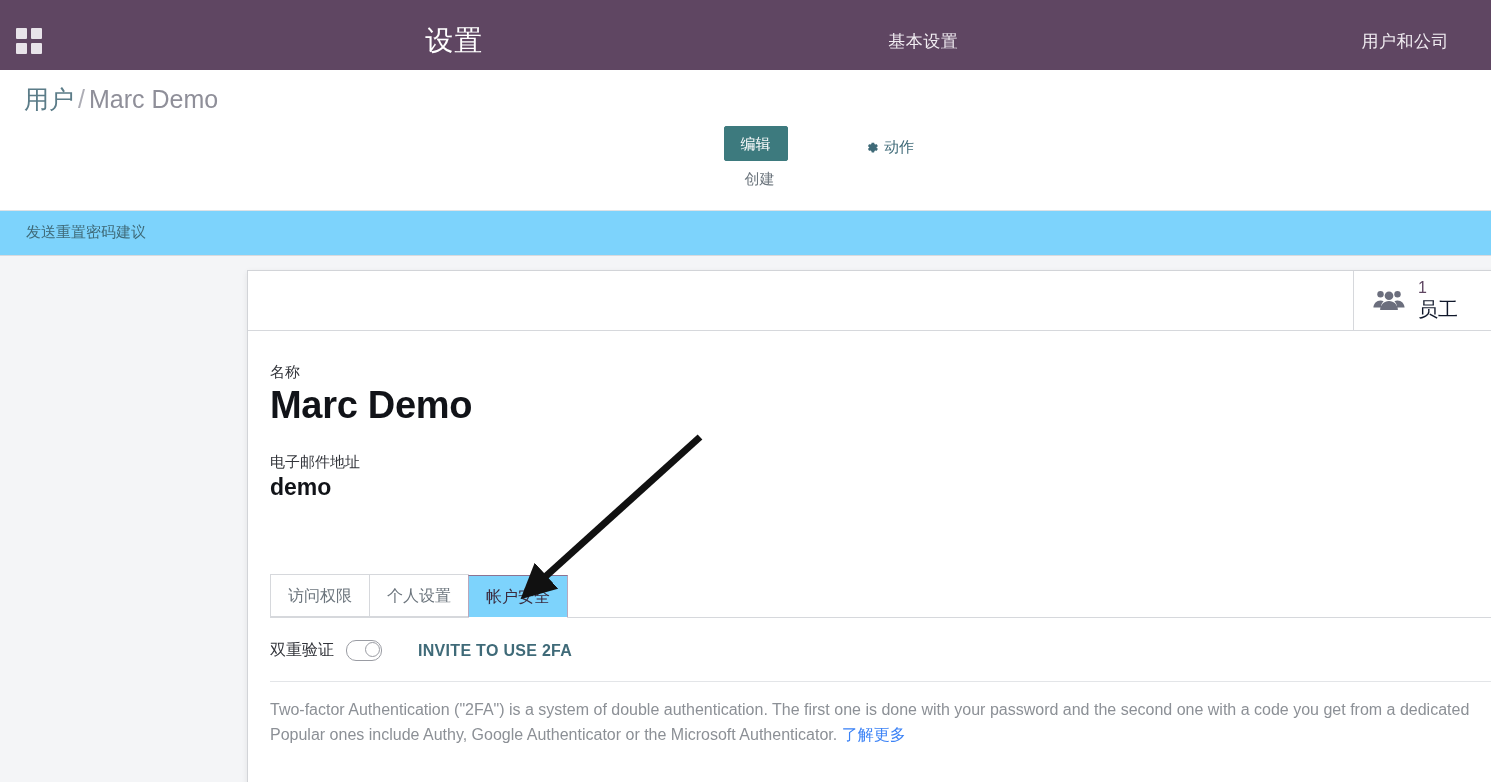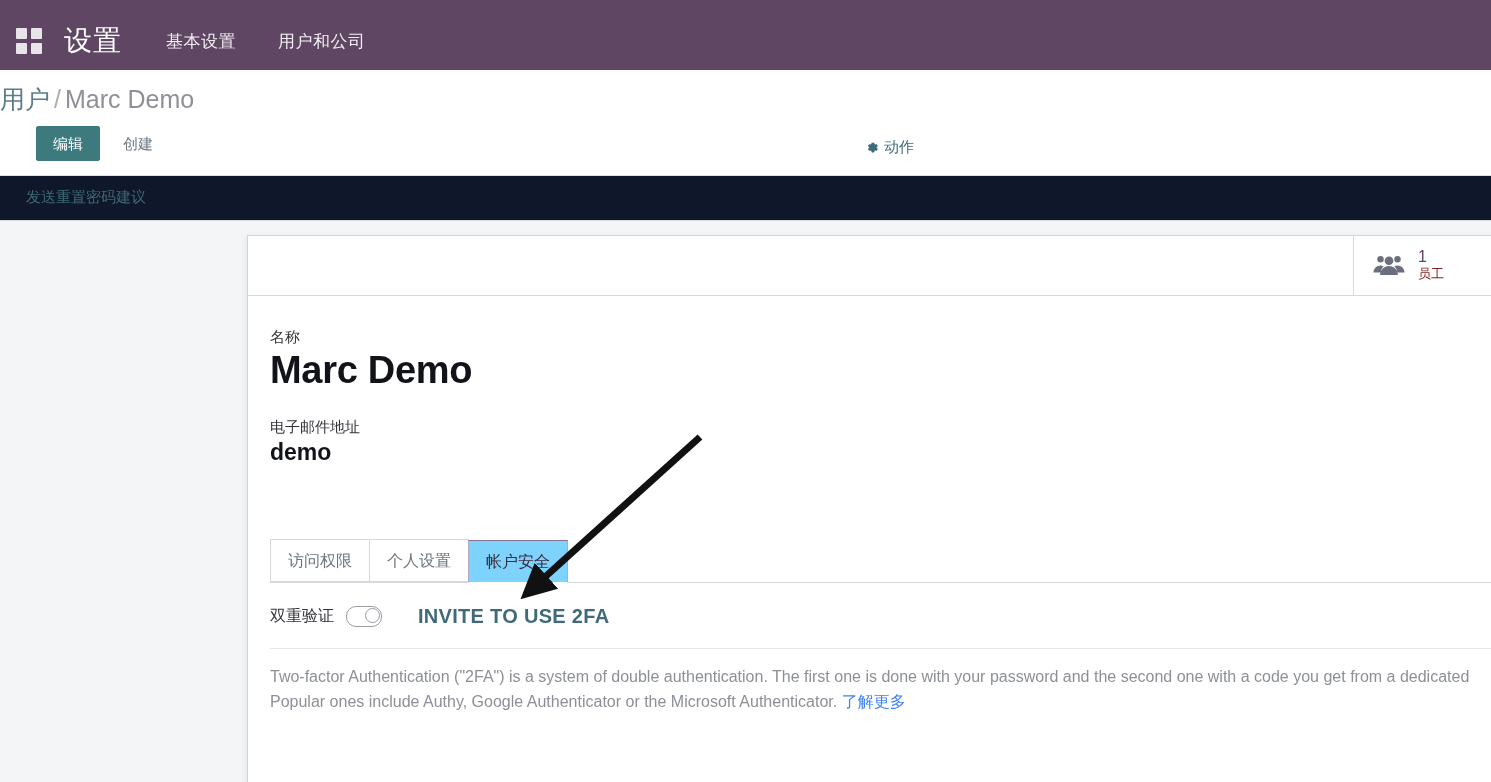--- a/index.html
+++ b/index.html
@@ -22,20 +22,21 @@
   }
 
   
   .navbar {
     height: 70px;
     background: #5f4662;
     display: flex;
     align-items: center;
     padding: 12px 0 0 16px;
     box-sizing: border-box;
+    justify-content: space-between;
   }
   .apps-grid-icon {
     width: 26px;
     height: 26px;
     display: grid;
     grid-template-columns: 11px 11px;
     grid-template-rows: 11px 11px;
     gap: 4px;
     margin-right: 22px;
     cursor: pointer;
@@ -63,41 +64,43 @@
     letter-spacing: .5px;
   }
 
   
   .control-panel {
     background: #ffffff;
     border-bottom: 1px solid #dee2e6;
     padding: 16px 0 0 0;
   }
   .breadcrumb {
+    padding-left: 24px;
     font-size: 25px;
     line-height: 1.1;
     color: #8f8f99;
     font-weight: 400;
   }
   .breadcrumb .bc-root {
     color: #5b7c88;
     cursor: pointer;
   }
   .breadcrumb .bc-sep {
     color: #adadb5;
     margin: 0 4px;
   }
   .breadcrumb .bc-current {
     color: #8f8f99;
   }
   .cp-buttons {
     display: flex;
     align-items: center;
-    padding: 12px 0 14px 36px;
+    padding: 12px 0 14px 20px;
     position: relative;
+    flex-direction: column;
   }
   .btn-edit {
     background: #3d7a7e;
     color: #ffffff;
     border: 1px solid #3d7a7e;
     font-size: 15px;
     padding: 6px 16px;
     border-radius: 2px;
     cursor: pointer;
     font-family: inherit;
@@ -127,21 +130,21 @@
   .gear-ico {
     width: 13px;
     height: 13px;
     margin-right: 5px;
     fill: #3f6a78;
     display: block;
   }
 
   
   .cp-bottom-bar {
-    background: #0f172a;
+    background: #7dd3fc;
     border-bottom: 1px solid #d8dade;
     height: 45px;
     display: flex;
     align-items: center;
     padding-left: 26px;
     box-sizing: border-box;
   }
   .btn-link-teal {
     background: transparent;
     border: none;
@@ -197,22 +200,22 @@
   }
   .stat-text {
     line-height: 1.15;
   }
   .stat-value {
     color: #5f4662;
     font-size: 16px;
     display: block;
   }
   .stat-label {
-    color: #7f1d1d;
-    font-size: 13px;
+    color: #0f172a;
+    font-size: 20px;
     display: block;
   }
 
   
   .sheet-body {
     padding: 32px 22px 0 22px;
   }
   .field-label {
     color: #32343a;
     font-size: 15px;
@@ -293,21 +296,21 @@
     height: 15px;
     border-radius: 50%;
     border: 1px solid #9a9ca3;
     background: #ffffff;
     box-sizing: border-box;
   }
   .btn-invite {
     background: transparent;
     border: none;
     color: #3f6a78;
-    font-size: 20px;
+    font-size: 16px;
     font-weight: bold;
     letter-spacing: .3px;
     margin-left: 36px;
     cursor: pointer;
     font-family: inherit;
     padding: 0;
   }
   .divider {
     border: 0;
     border-top: 1px solid #e3e5e8;

